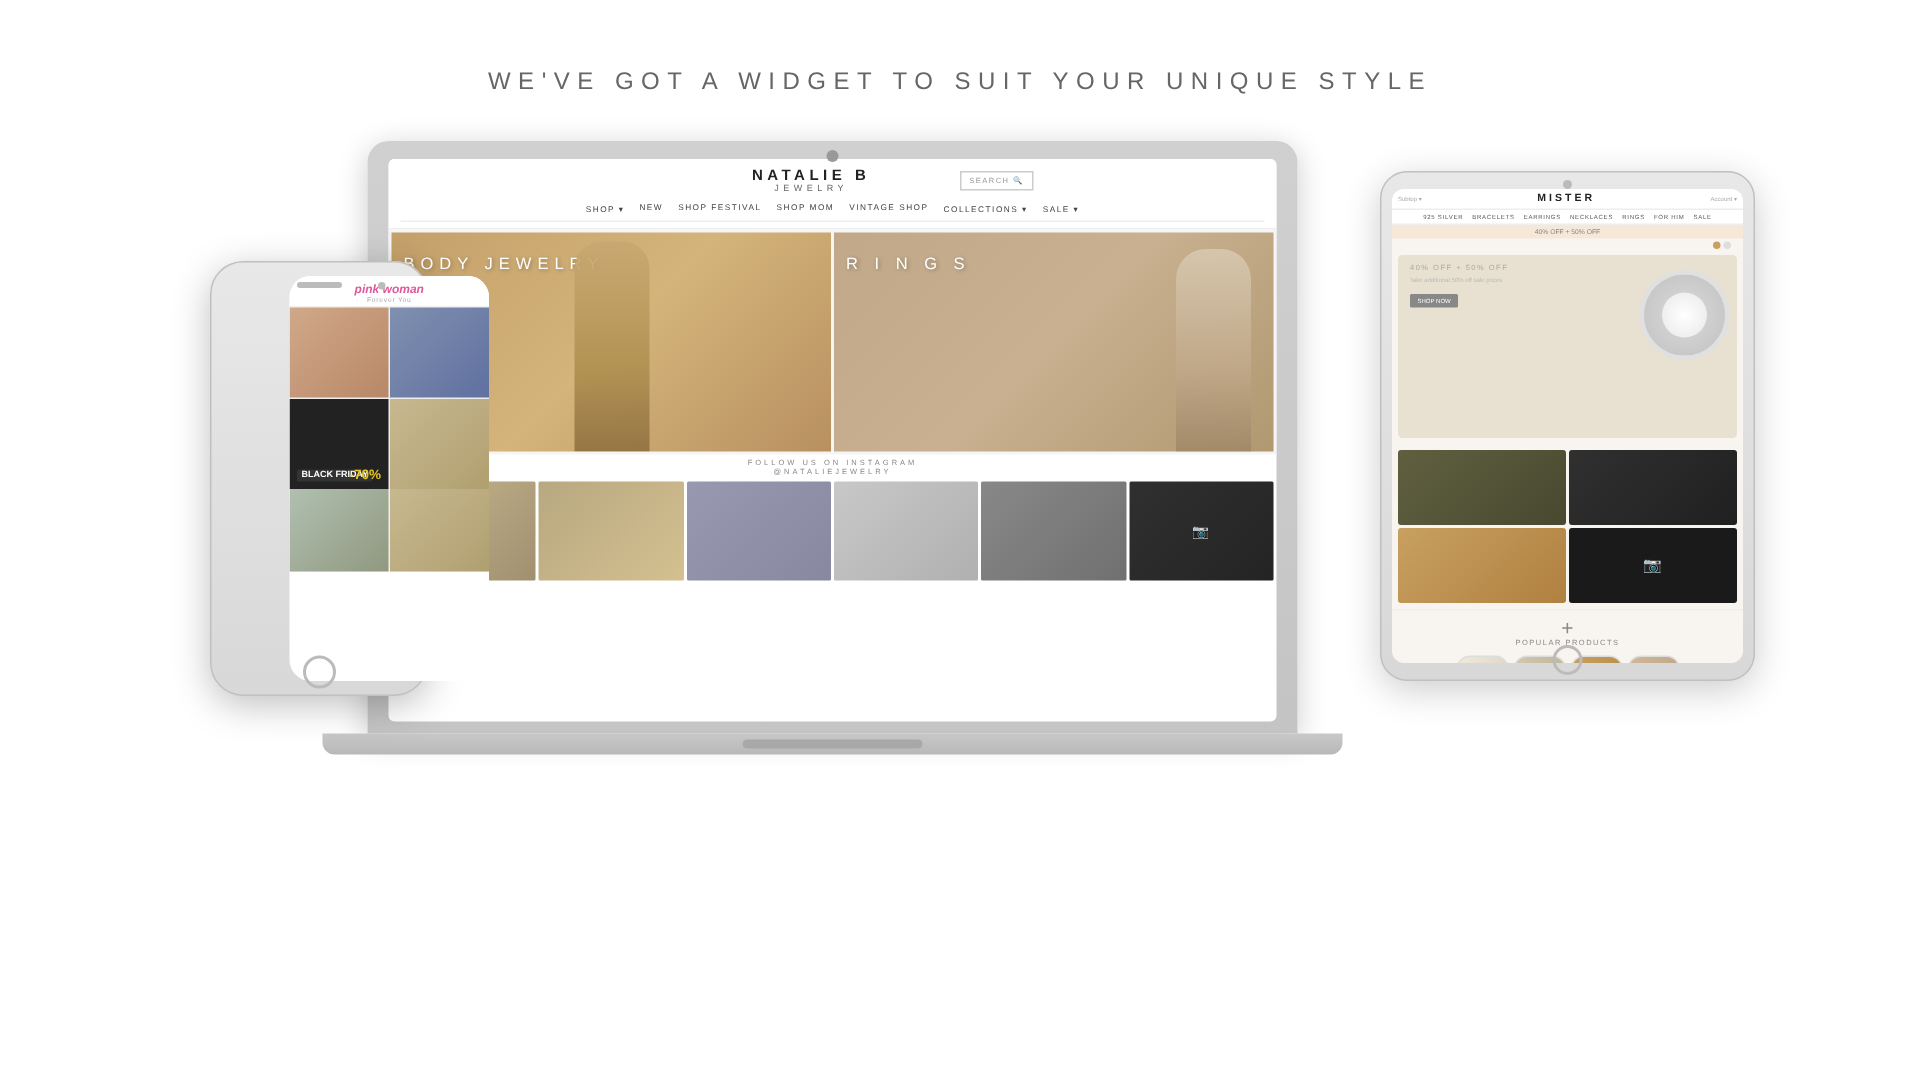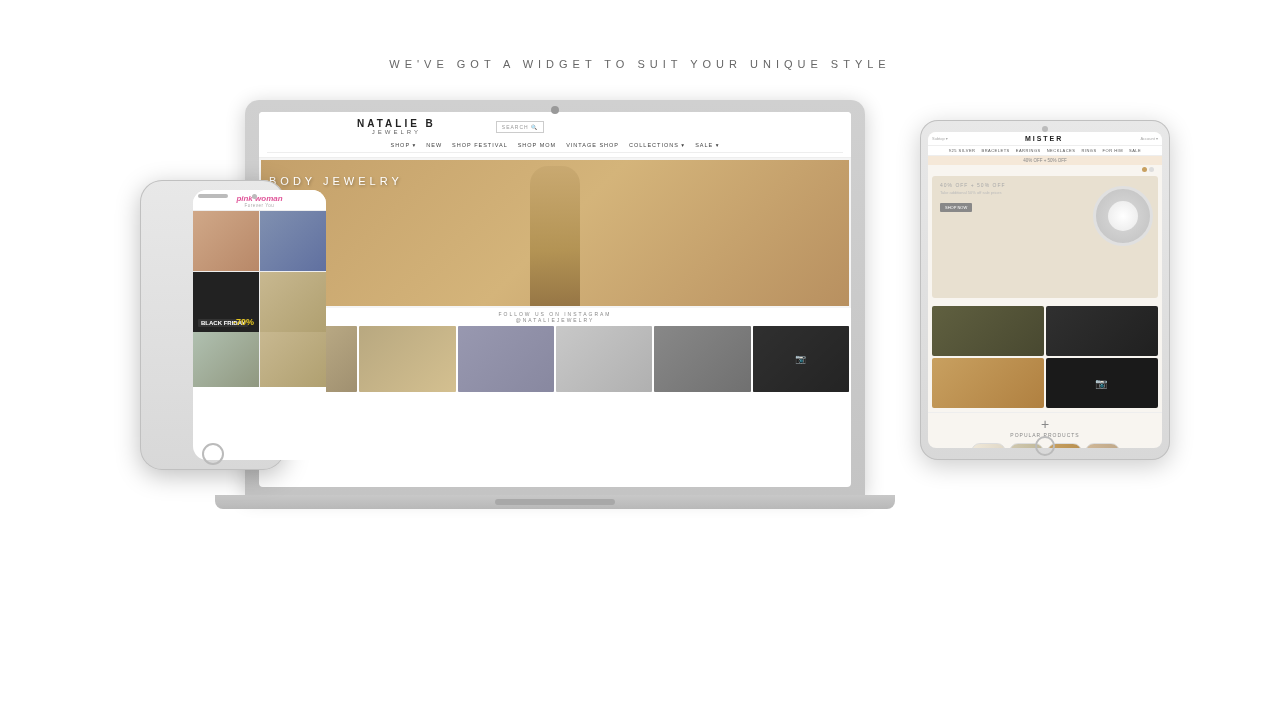--- a/index.html
+++ b/index.html
@@ -29,24 +29,24 @@
       align-items: center;
       justify-content: center;
       gap: 10px;
     }
     .headline-boxed {
       border: 1.5px solid #333;
       padding: 2px 10px;
       letter-spacing: 6px;
     }
     .subheadline {
-      font-size: 11px;
+      font-size: 16px;
       letter-spacing: 5px;
       color: #666;
-      margin-top: 20px;
+      margin-top: 8px;
       font-weight: 400;
     }
 
     
     .devices-container {
       position: relative;
       width: 1100px;
       height: 550px;
       margin: 0 auto;
     }
@@ -545,21 +545,21 @@
 </div>
 
 <div class="devices-container">
 
   <div class="laptop">
     <div class="laptop-outer">
       <div class="laptop-camera-bar"></div>
       <div class="laptop-screen">
 
         <div class="laptop-nav">
-          <div style="display:flex; justify-content:flex-start; align-items:center; padding: 0 10px 3px;">
+          <div style="display:flex; justify-content:center; align-items:center; padding: 0 10px 3px;">
             <div style="width:80px;"></div>
             <div>
               <div class="laptop-brand">NATALIE B</div>
               <div class="laptop-brand-sub">JEWELRY</div>
             </div>
             <div class="laptop-search">
               <span>SEARCH</span> 🔍
             </div>
           </div>
           <div class="laptop-nav-links">
@@ -571,20 +571,24 @@
             <span>COLLECTIONS ▾</span>
             <span>SALE ▾</span>
           </div>
         </div>
 
         <div class="laptop-hero">
           <div class="hero-panel hero-panel-2">
             <div class="hero-text">BODY JEWELRY</div>
             <div class="figure-shape figure-2"></div>
           </div>
+          <div class="hero-panel hero-panel-3">
+            <div class="hero-text">R I N G S</div>
+            <div class="figure-shape figure-3"></div>
+          </div>
         </div>
 
         <div class="laptop-insta-label">
           <div>FOLLOW US ON INSTAGRAM</div>
           <div>@NATALIEJEWELRY</div>
         </div>
         <div class="laptop-instagram">
           <div class="insta-thumb insta-t1"></div>
           <div class="insta-thumb insta-t2"></div>
           <div class="insta-thumb insta-t3"></div>

